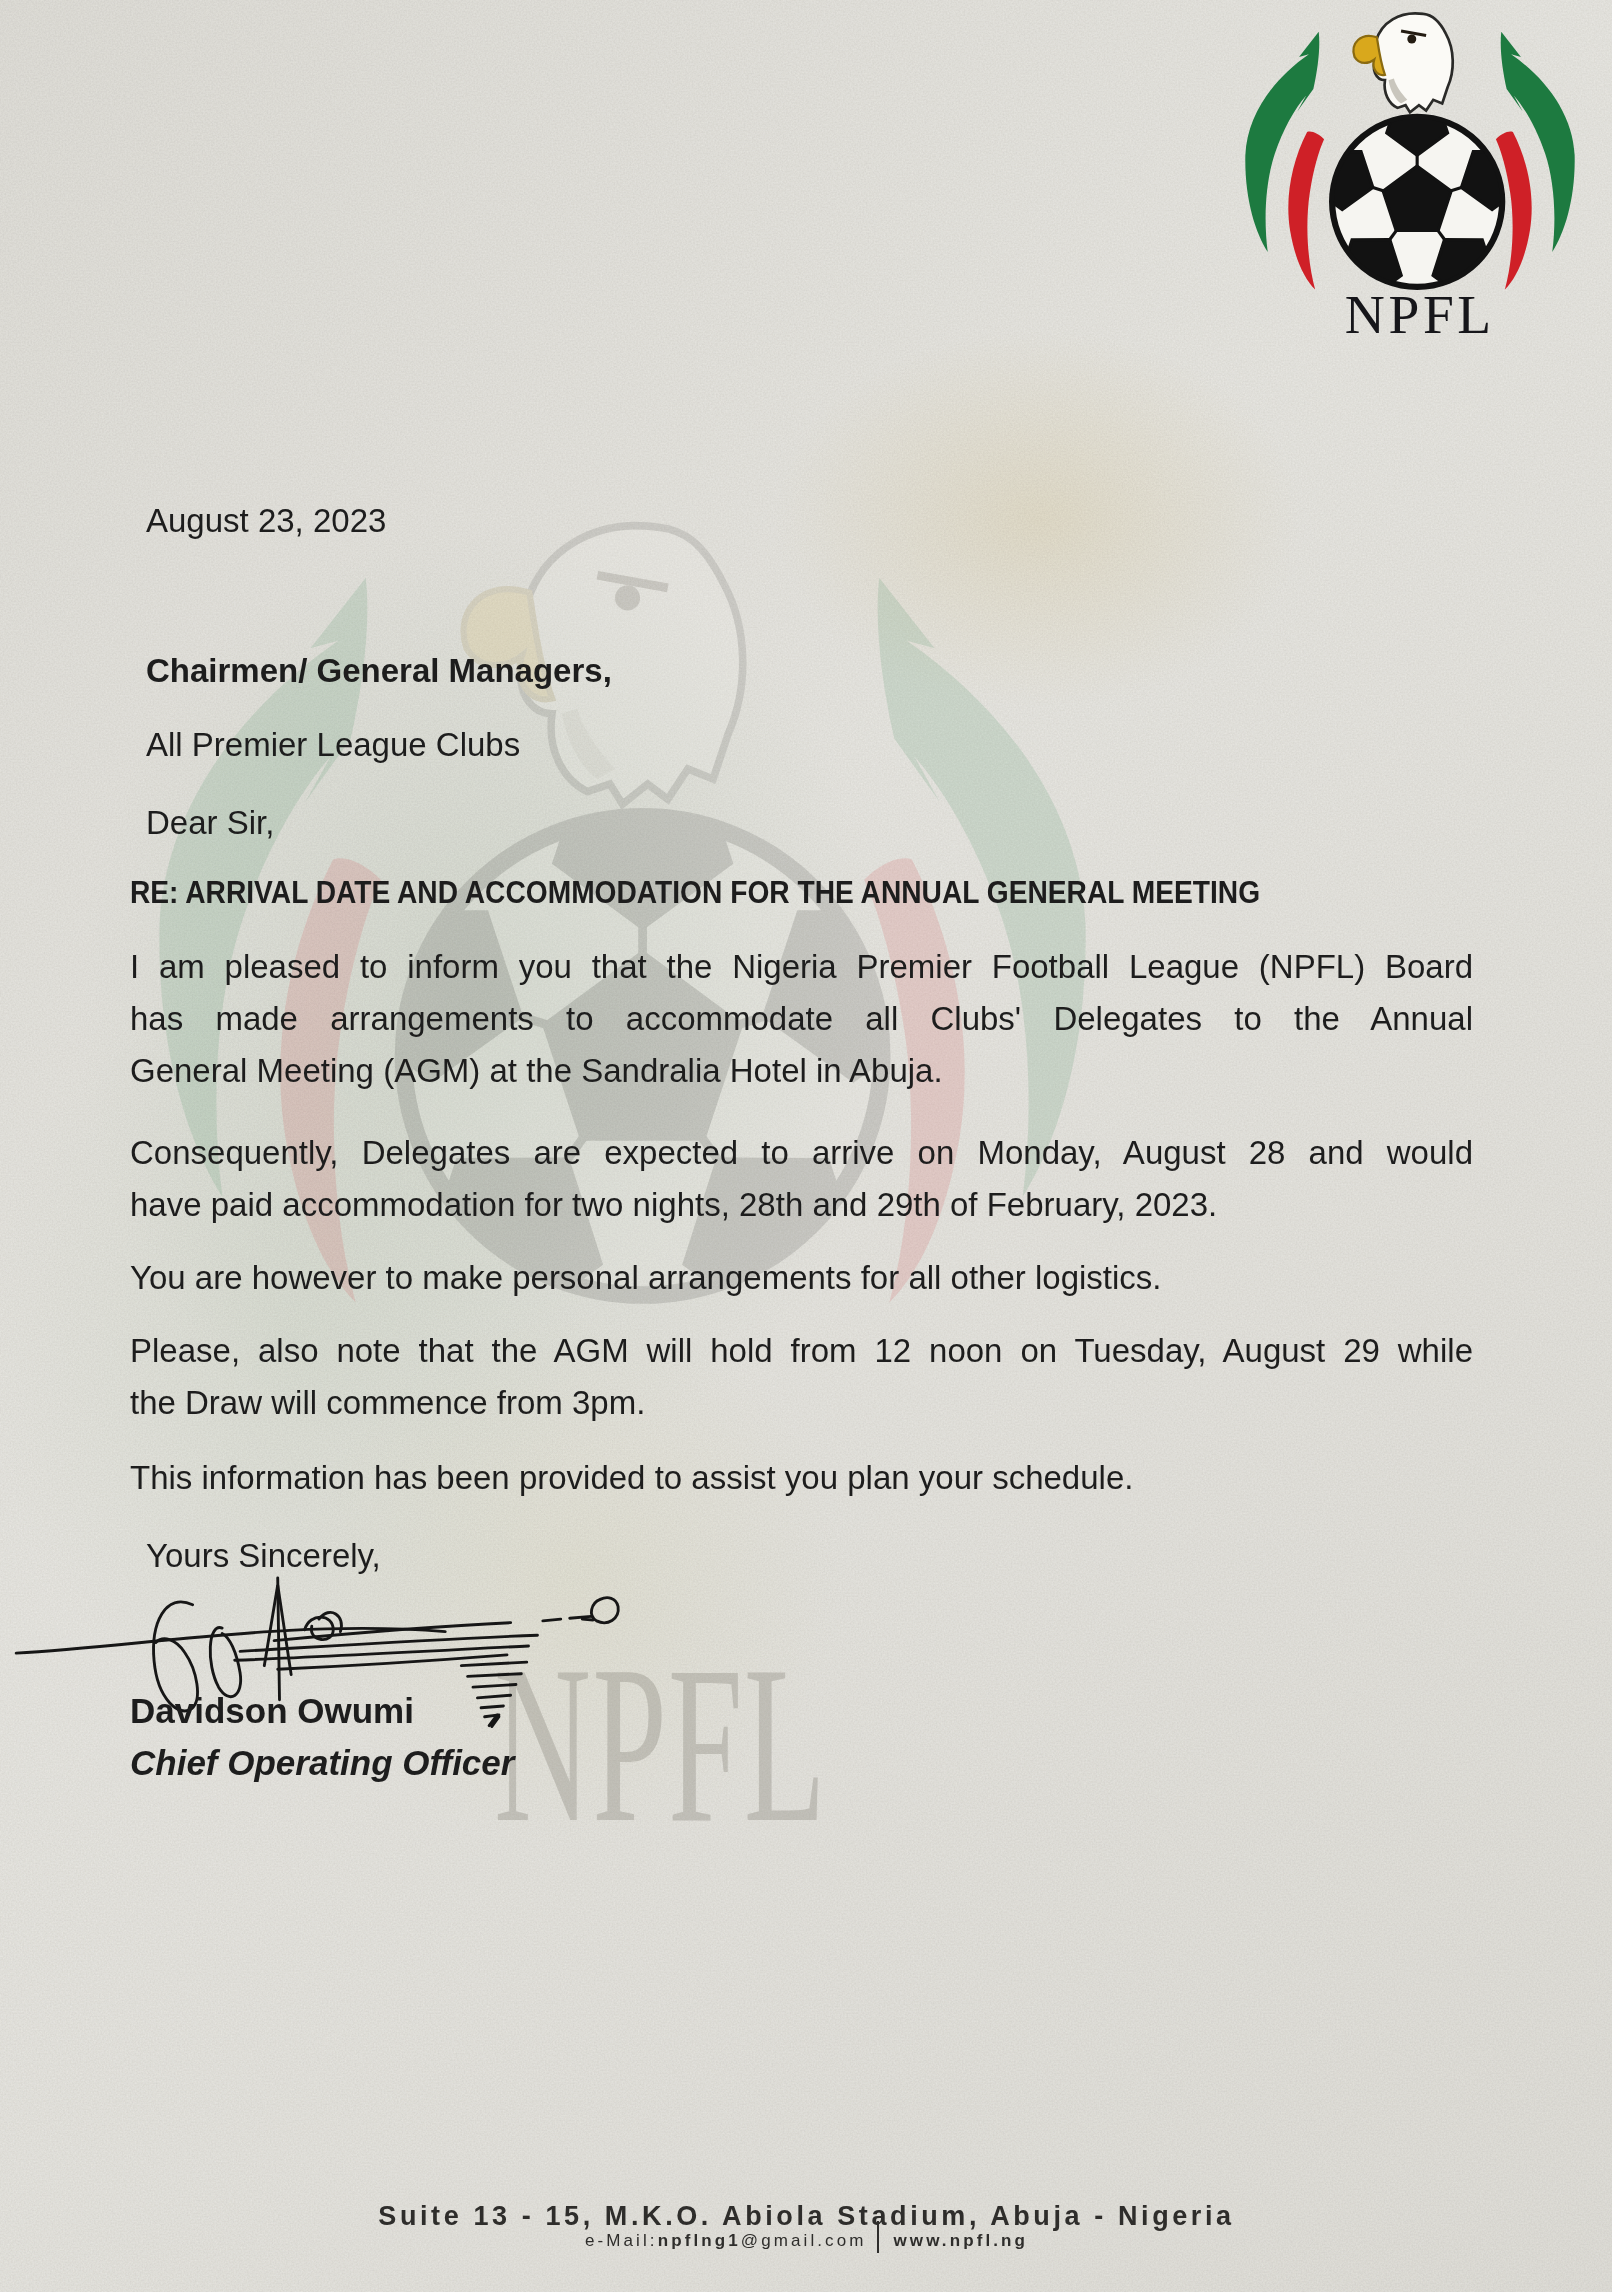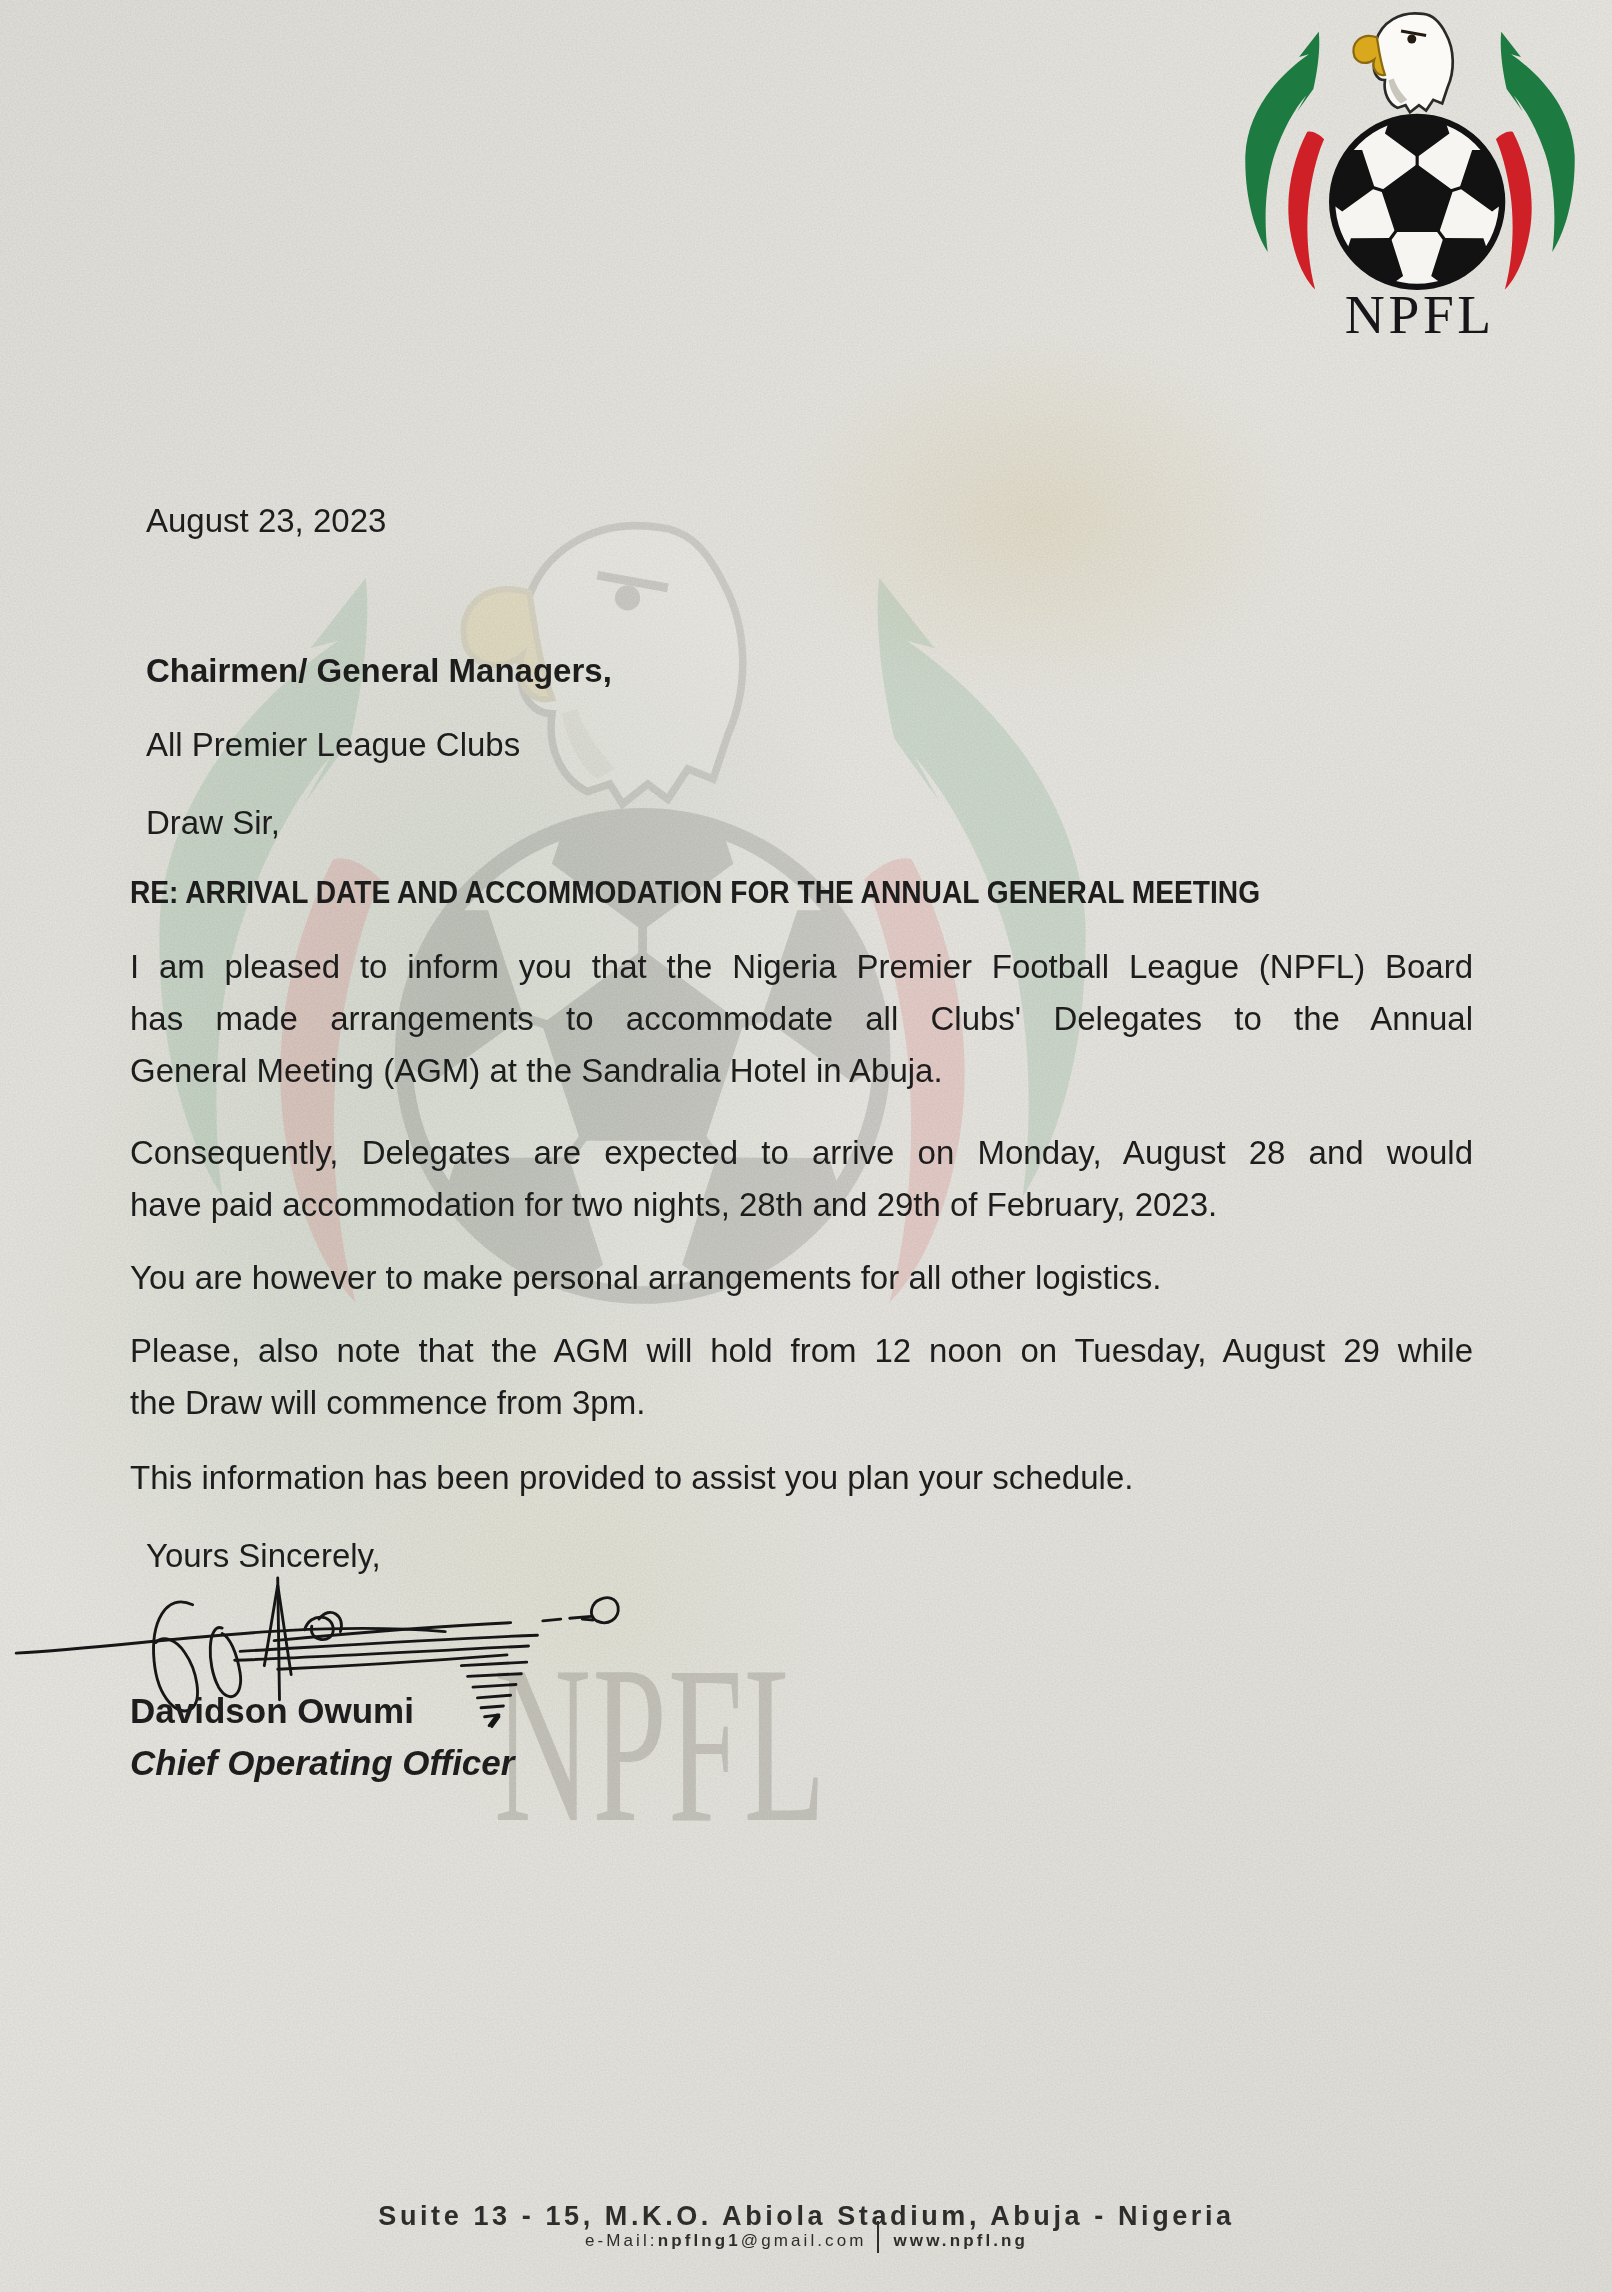--- a/index.html
+++ b/index.html
@@ -134,21 +134,21 @@
 
   <svg class="logo" viewBox="0 0 420 390">
     <use href="#npfl-crest"></use>
     <text x="221" y="366" text-anchor="middle" font-family="Liberation Serif, serif" font-size="62" letter-spacing="4" fill="#16161a">NPFL</text>
   </svg>
 
   <div class="tline" style="top:495px">August 23, 2023</div>
 
   <div class="tline bold" style="top:645px">Chairmen/ General Managers,</div>
   <div class="tline" style="top:719px">All Premier League Clubs</div>
-  <div class="tline" style="top:797px">Draw Sir,</div>
+  <div class="tline" style="top:797px">Dear Sir,</div>
 
   <div class="subject" style="top:866px">RE: ARRIVAL DATE AND ACCOMMODATION FOR THE ANNUAL GENERAL MEETING</div>
 
   <div class="para" style="top:941px">
     <div class="jline">I am pleased to inform you that the Nigeria Premier Football League (NPFL) Board</div>
     <div class="jline">has made arrangements to accommodate all Clubs' Delegates to the Annual</div>
     <div>General Meeting (AGM) at the Sandralia Hotel in Abuja.</div>
   </div>
 
   <div class="para" style="top:1127px">

